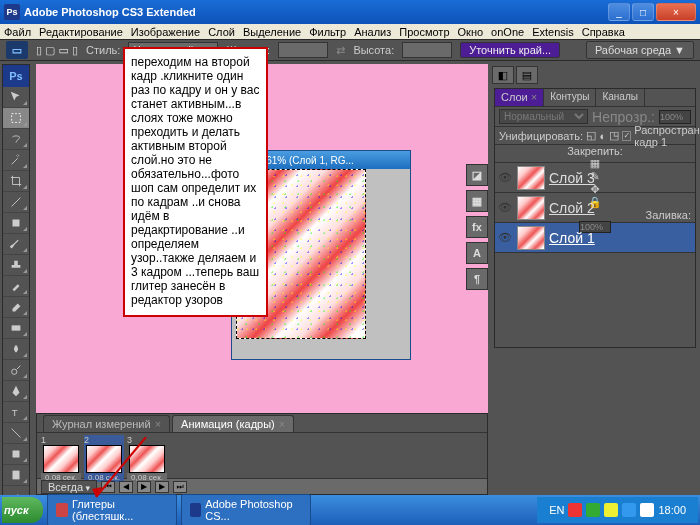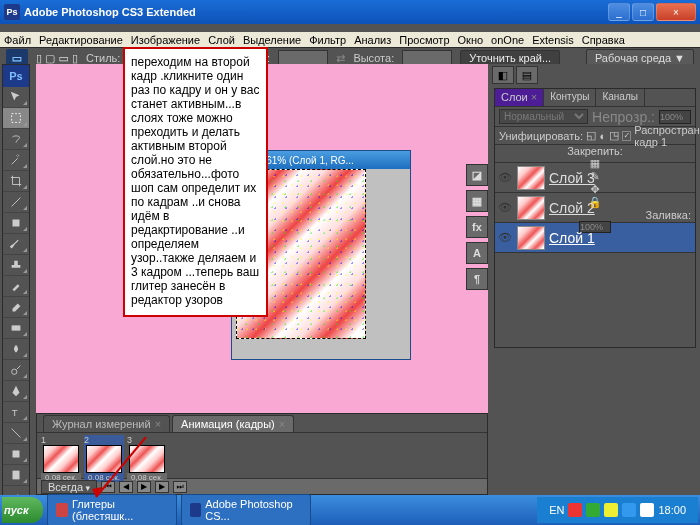--- a/index.html
+++ b/index.html
@@ -5,29 +5,29 @@
 *{margin:0;padding:0;box-sizing:border-box;font-family:Tahoma,Arial,sans-serif;font-size:11px;}
 body{width:700px;height:525px;overflow:hidden;background:#535353;position:relative;}
 .titlebar{height:24px;background:linear-gradient(#1a6dd6,#0d52b8);display:flex;align-items:center;color:#fff;padding:0 4px;}
 .titlebar .app-icon{width:16px;height:16px;background:#1d3a8a;border-radius:2px;margin-right:4px;display:flex;align-items:center;justify-content:center;font-weight:bold;font-size:9px;}
 .titlebar .title{flex:1;font-weight:bold;}
 .win-btns{display:flex;gap:2px;}
 .wbtn{width:22px;height:18px;border:1px solid #fff3;border-radius:3px;display:flex;align-items:center;justify-content:center;color:#fff;font-size:10px;}
 .wbtn.min{background:linear-gradient(#4d8de0,#2b6fd0);}
 .wbtn.max{background:linear-gradient(#4d8de0,#2b6fd0);}
 .wbtn.close{background:linear-gradient(#e87050,#c8402a);width:40px;}
-.menubar{height:15px;background:#ece9d8;display:flex;align-items:center;padding:0 4px;gap:8px;color:#000;margin-top:8px;}
+.menubar{height:15px;background:#ece9d8;display:flex;align-items:center;padding:0 4px;gap:8px;color:#000;}
 .menubar span{cursor:default;}
 .optbar{height:22px;background:#535353;border-top:1px solid #2a2a2a;border-bottom:1px solid #2a2a2a;display:flex;align-items:center;padding:0 6px;gap:8px;color:#ddd;font-size:10px;}
 .optbar .ps-logo{width:22px;height:18px;background:#1b3a6b;display:flex;align-items:center;justify-content:center;color:#7fbfff;font-weight:bold;border-radius:2px;}
 .optbar label{color:#ccc;}
 .optbar select,.optbar input{background:#6a6a6a;border:1px solid #333;color:#eee;font-size:10px;height:16px;}
 .optbar select{width:90px;}
 .optbar input{width:50px;}
-.optbar .btn{background:#404040;border:1px solid #333;padding:1px 8px;color:#eee;border-radius:2px;}
+.optbar .btn{background:#4c1d95;border:1px solid #333;padding:1px 8px;color:#eee;border-radius:2px;}
 .optbar .wspace{margin-left:auto;background:#5a5a5a;padding:2px 8px;border:1px solid #333;border-radius:2px;}
 .main{position:absolute;top:64px;left:0;right:0;bottom:30px;background:#535353;}
 .toolbox{position:absolute;left:2px;top:0;width:28px;background:#535353;border:1px solid #2a2a2a;display:flex;flex-direction:column;}
 .toolbox .ps{height:22px;background:#1d3a8a;color:#7fbfff;font-weight:bold;display:flex;align-items:center;justify-content:center;font-size:11px;}
 .toolbox .tool{height:21px;display:flex;align-items:center;justify-content:center;color:#ccc;border-bottom:1px solid #444;position:relative;}
 .toolbox .tool::after{content:"";position:absolute;right:2px;bottom:2px;border:2px solid transparent;border-right-color:#999;border-bottom-color:#999;width:0;height:0;}
 .tool svg{width:14px;height:14px;}
 .canvas-area{position:absolute;left:36px;right:212px;top:0;bottom:82px;background:#f9a8d4;}
 .doc-win{position:absolute;left:195px;top:86px;width:180px;height:210px;background:#c0c0c0;border:1px solid #194d8a;}
 .doc-win .dtitle{height:18px;background:linear-gradient(#4a9de0,#1d6fc0);color:#fff;font-size:10px;display:flex;align-items:center;padding:0 4px;overflow:hidden;}

